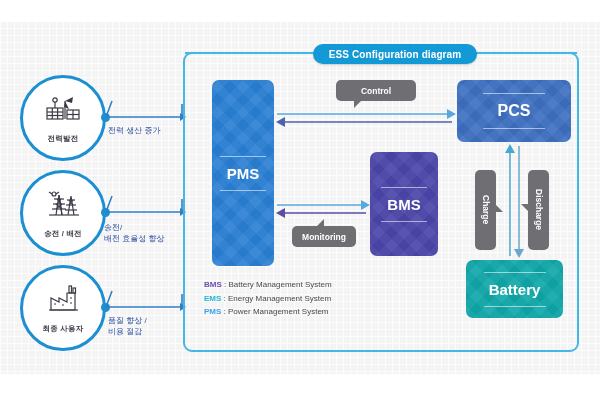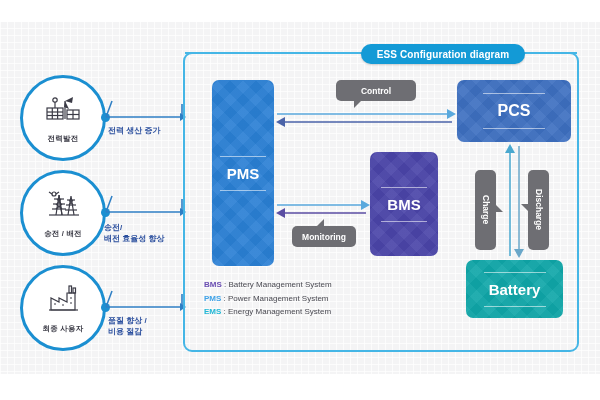--- a/index.html
+++ b/index.html
@@ -31,37 +31,36 @@
   .node .glyph{width:40px;height:34px;display:block;}
   .node .nlabel{
     font-size:7.5px;color:#3b3b46;margin-top:8px;letter-spacing:.2px;
     font-weight:bold;white-space:nowrap;
   }
   .dot{
     position:absolute;width:9px;height:9px;border-radius:50%;
     background:#1b8fd1;
   }
   .conn-label{
-    position:absolute;font-size:8px;font-weight:bold;color:#2b4f9e;
+    position:absolute;font-size:8px;font-weight:normal;color:#2b4f9e;
     line-height:11px;white-space:nowrap;
   }
 
   
   #panel{
     position:absolute;left:183px;top:52px;width:396px;height:300px;
     border:2px solid #45b6e6;border-radius:9px;box-sizing:border-box;
     background:transparent;
   }
   #banner{
     position:absolute;left:313px;top:44px;width:164px;height:20px;
     background:#139ad6;border-radius:10px;
     display:flex;align-items:center;justify-content:center;
     color:#ffffff;font-size:10px;font-weight:bold;letter-spacing:.1px;
     box-shadow:0 1px 2px rgba(0,0,0,.18);
-    margin-left:48px;
   }
   .banner-wing{
     position:absolute;top:52px;height:2px;background:#45b6e6;
   }
   #wing-l{left:185px;width:130px;}
   #wing-r{left:475px;width:102px;}
 
   
   .block{
     position:absolute;border-radius:7px;box-sizing:border-box;
@@ -283,18 +282,18 @@
 </div>
 <div class="tip tip-left" id="tip-discharge">
   <span class="vtext">Discharge</span>
 </div>
 
 <div id="legend">
   <div class="leg-row">
     <span class="leg-key k-bms">BMS</span><span> : </span><span>Battery Management System</span>
   </div>
   <div class="leg-row">
+    <span class="leg-key k-ems">EMS</span><span> : </span><span>Energy Management System</span>
+  </div>
+  <div class="leg-row">
     <span class="leg-key k-pms">PMS</span><span> : </span><span>Power Management System</span>
   </div>
-  <div class="leg-row">
-    <span class="leg-key k-ems">EMS</span><span> : </span><span>Energy Management System</span>
-  </div>
 </div>
 
 </body></html>

